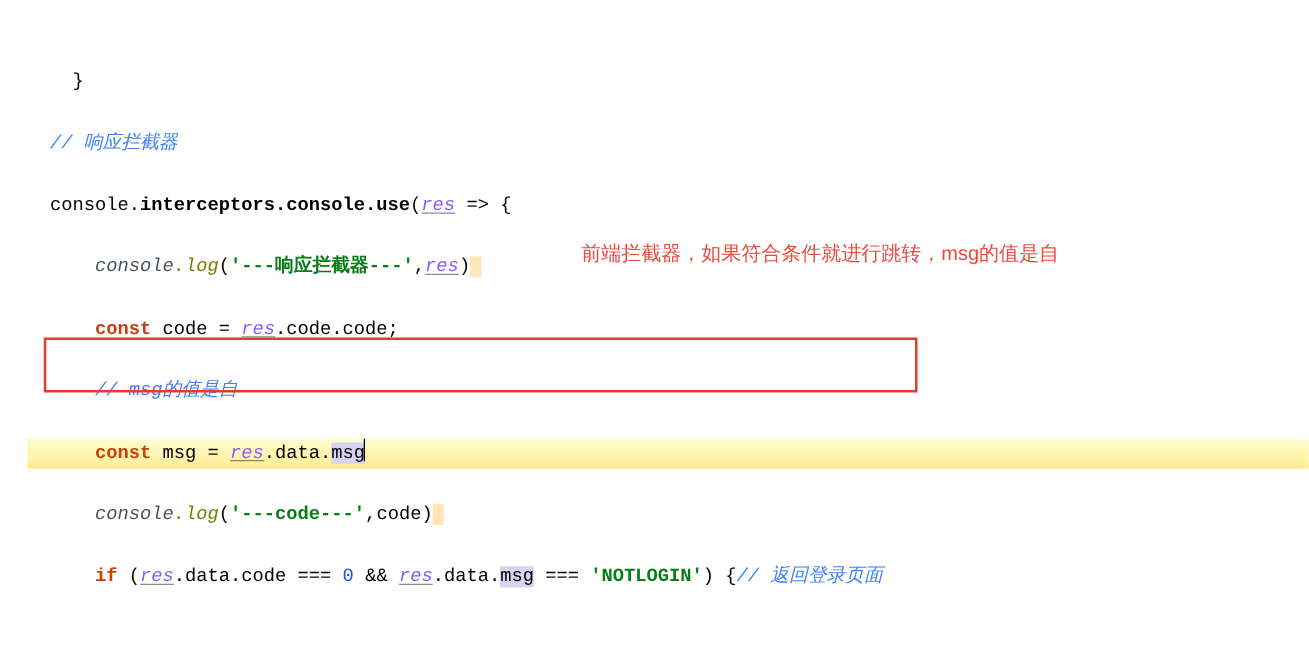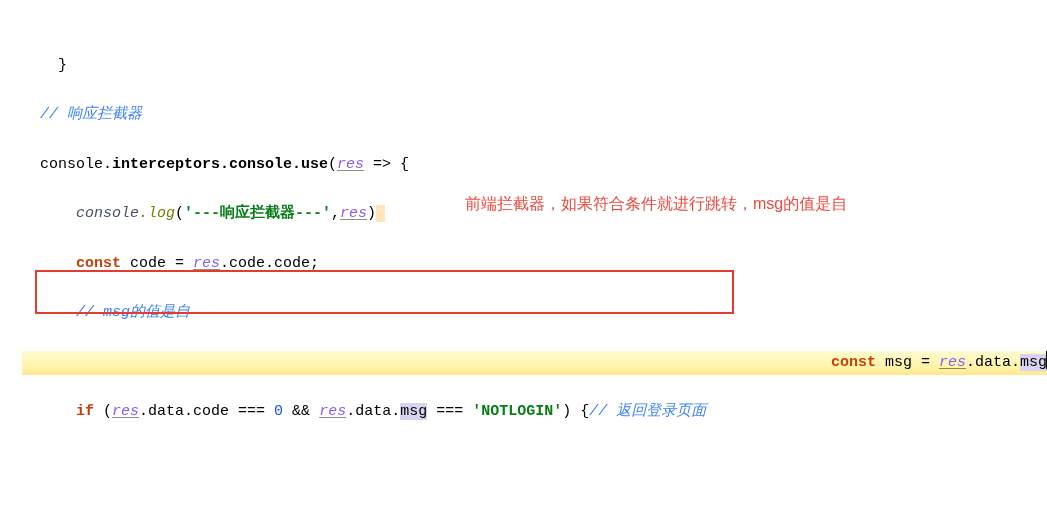--- a/index.html
+++ b/index.html
@@ -59,21 +59,22 @@
 <body>
 
 <div class="code-area">
 
 <div class="line">    <span class="plain">}</span></div>
 <div class="line">  <span class="comment">// 响应拦截器</span></div>
 <div class="line">  <span class="plain">console.</span><span class="plain" style="font-weight:bold">interceptors.console.use</span><span class="plain">(</span><span class="ident und">res</span><span class="plain"> =&gt; {</span></div>
 <div class="line">      <span class="def">console</span><span class="fn">.log</span><span class="plain">(</span><span class="strbold">'---响应拦截器---'</span><span class="plain">,</span><span class="ident und">res</span><span class="plain">)</span><span class="hlwarn">&nbsp;</span></div>
 <div class="line">      <span class="kw">const </span><span class="plain">code</span><span class="plain"> = </span><span class="ident und">res</span><span class="plain">.code.code;</span></div>
 <div class="line">      <span class="comment">// msg的值是自</span></div>
-<div class="line" style="position:relative;text-align:right;"><span class="yellow-bar" style="width:1038px"></span>      <span class="kw">const </span><span class="plain">msg</span><span class="plain"> = </span><span class="ident und">res</span><span class="plain">.data.</span><span class="hlprop">msg</span><span class="caret"></span></div>
+<div class="line" style="position:relative;"><span class="yellow-bar" style="width:1038px"></span>      <span class="kw">const </span><span class="plain">msg</span><span class="plain"> = </span><span class="ident und">res</span><span class="plain">.data.</span><span class="hlprop">msg</span><span class="caret"></span></div>
+<div class="line">      <span class="def">console</span><span class="fn">.log</span><span class="plain">(</span><span class="strbold">'---code---'</span><span class="plain">,</span><span class="plain">code</span><span class="plain">)</span><span class="hlwarn">&nbsp;</span></div>
 <div class="line">      <span class="kw">if </span><span class="plain">(</span><span class="ident und">res</span><span class="plain">.data.code === </span><span style="color:#1750eb">0</span><span class="plain"> &amp;&amp; </span><span class="ident und">res</span><span class="plain">.data.</span><span class="hlprop">msg</span><span class="plain"> === </span><span class="strbold">'NOTLOGIN'</span><span class="plain">) {</span><span class="comment">// 返回登录页面</span></div>
 
 
 
 
 
 
 
 
 </div>

